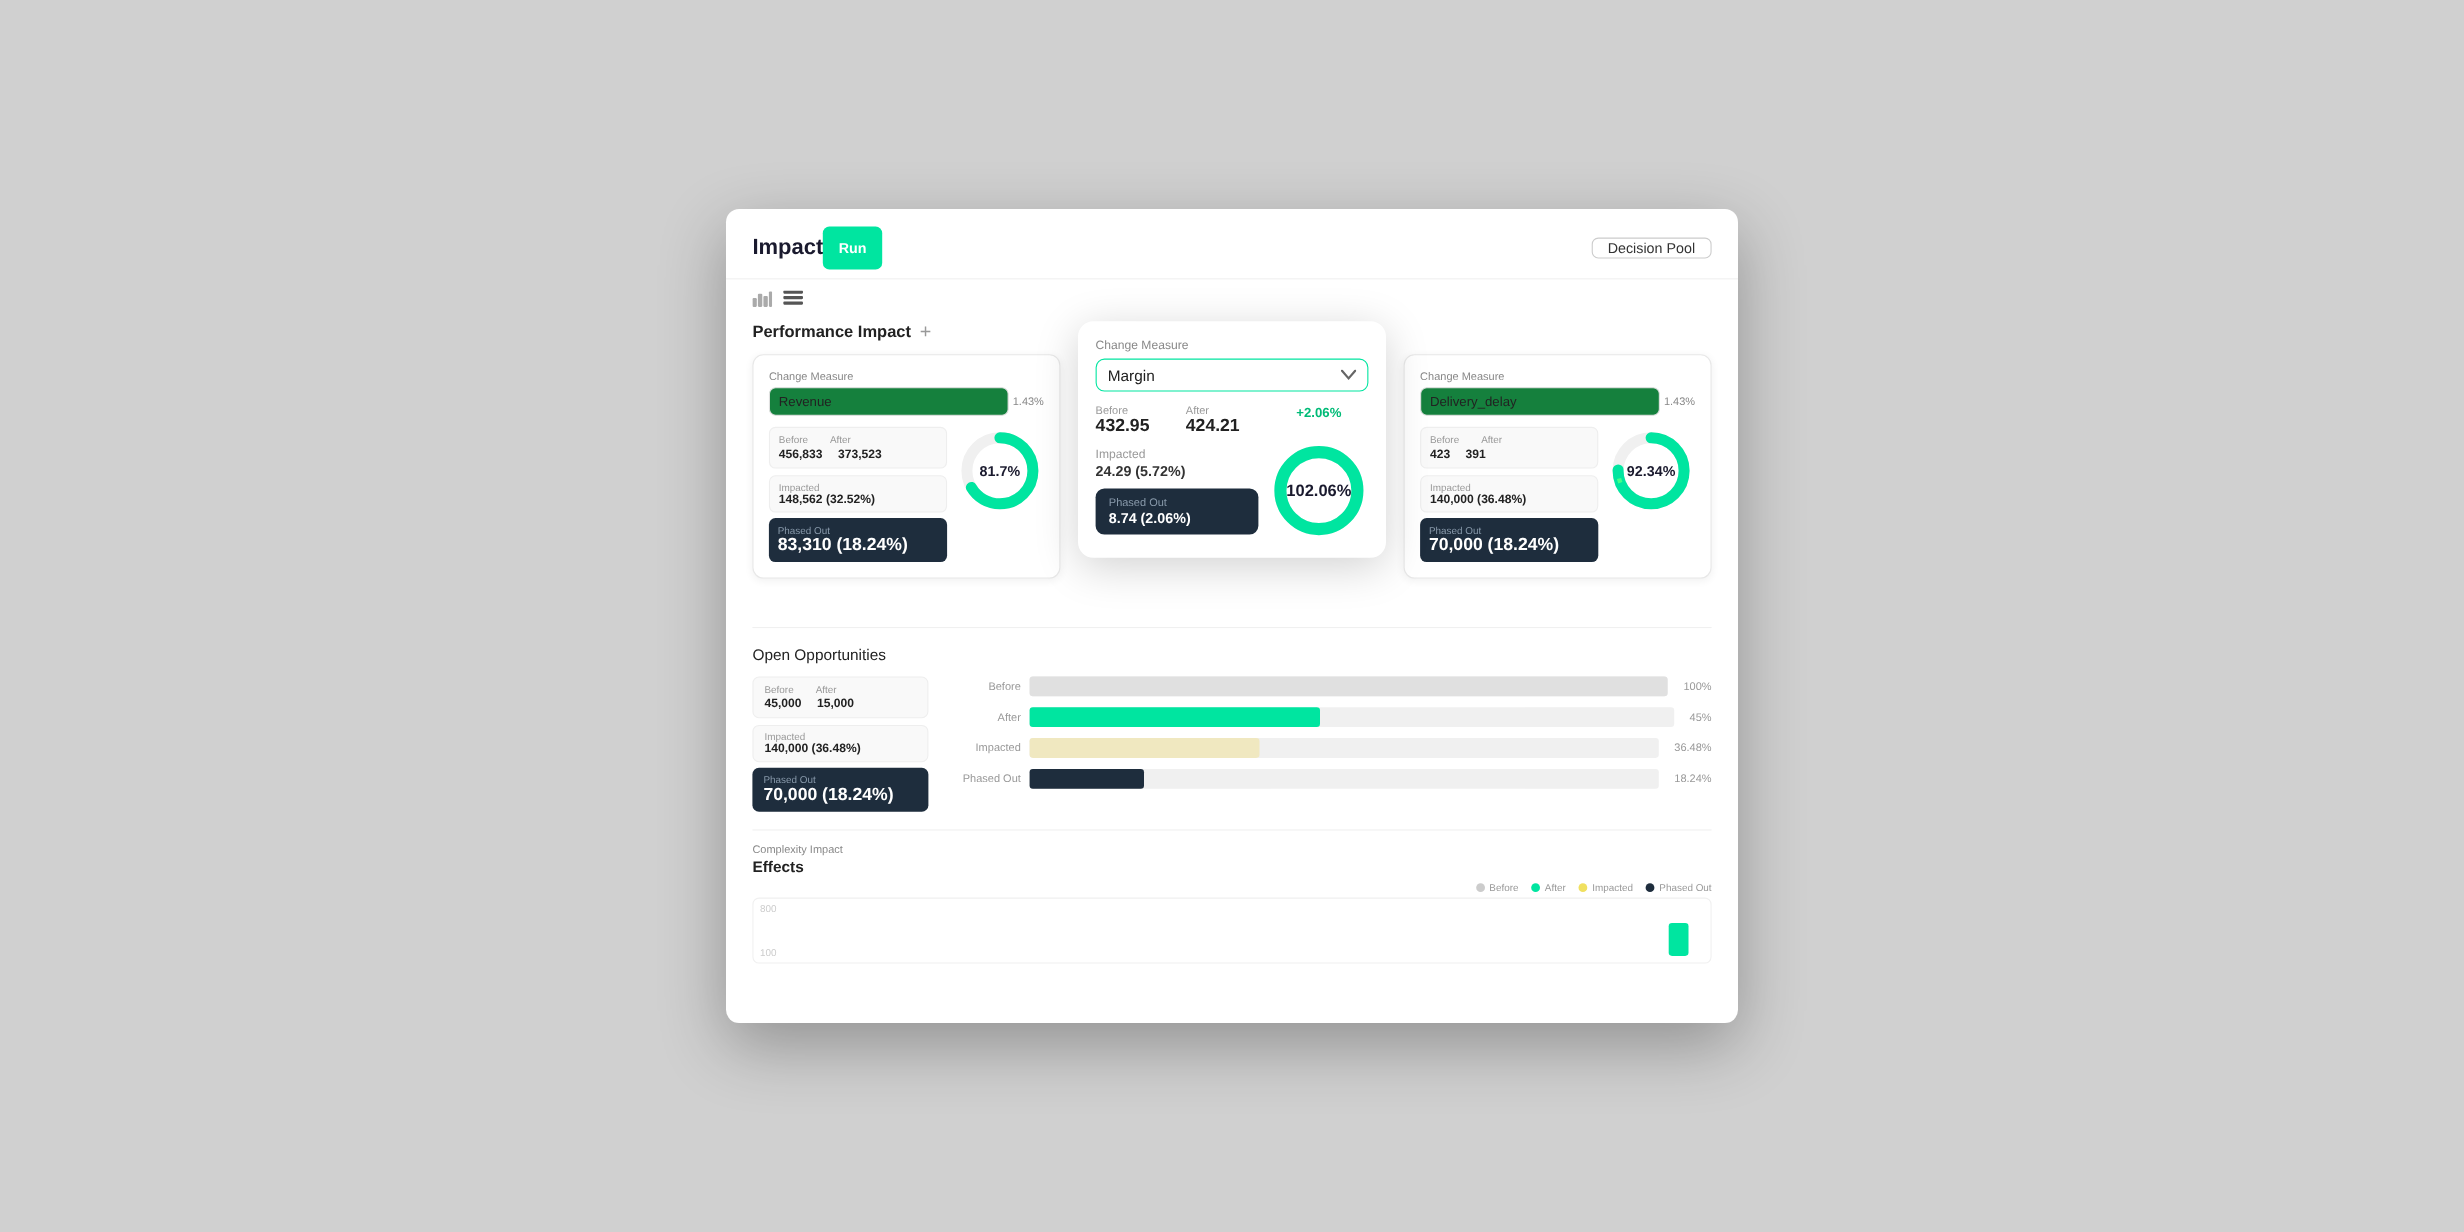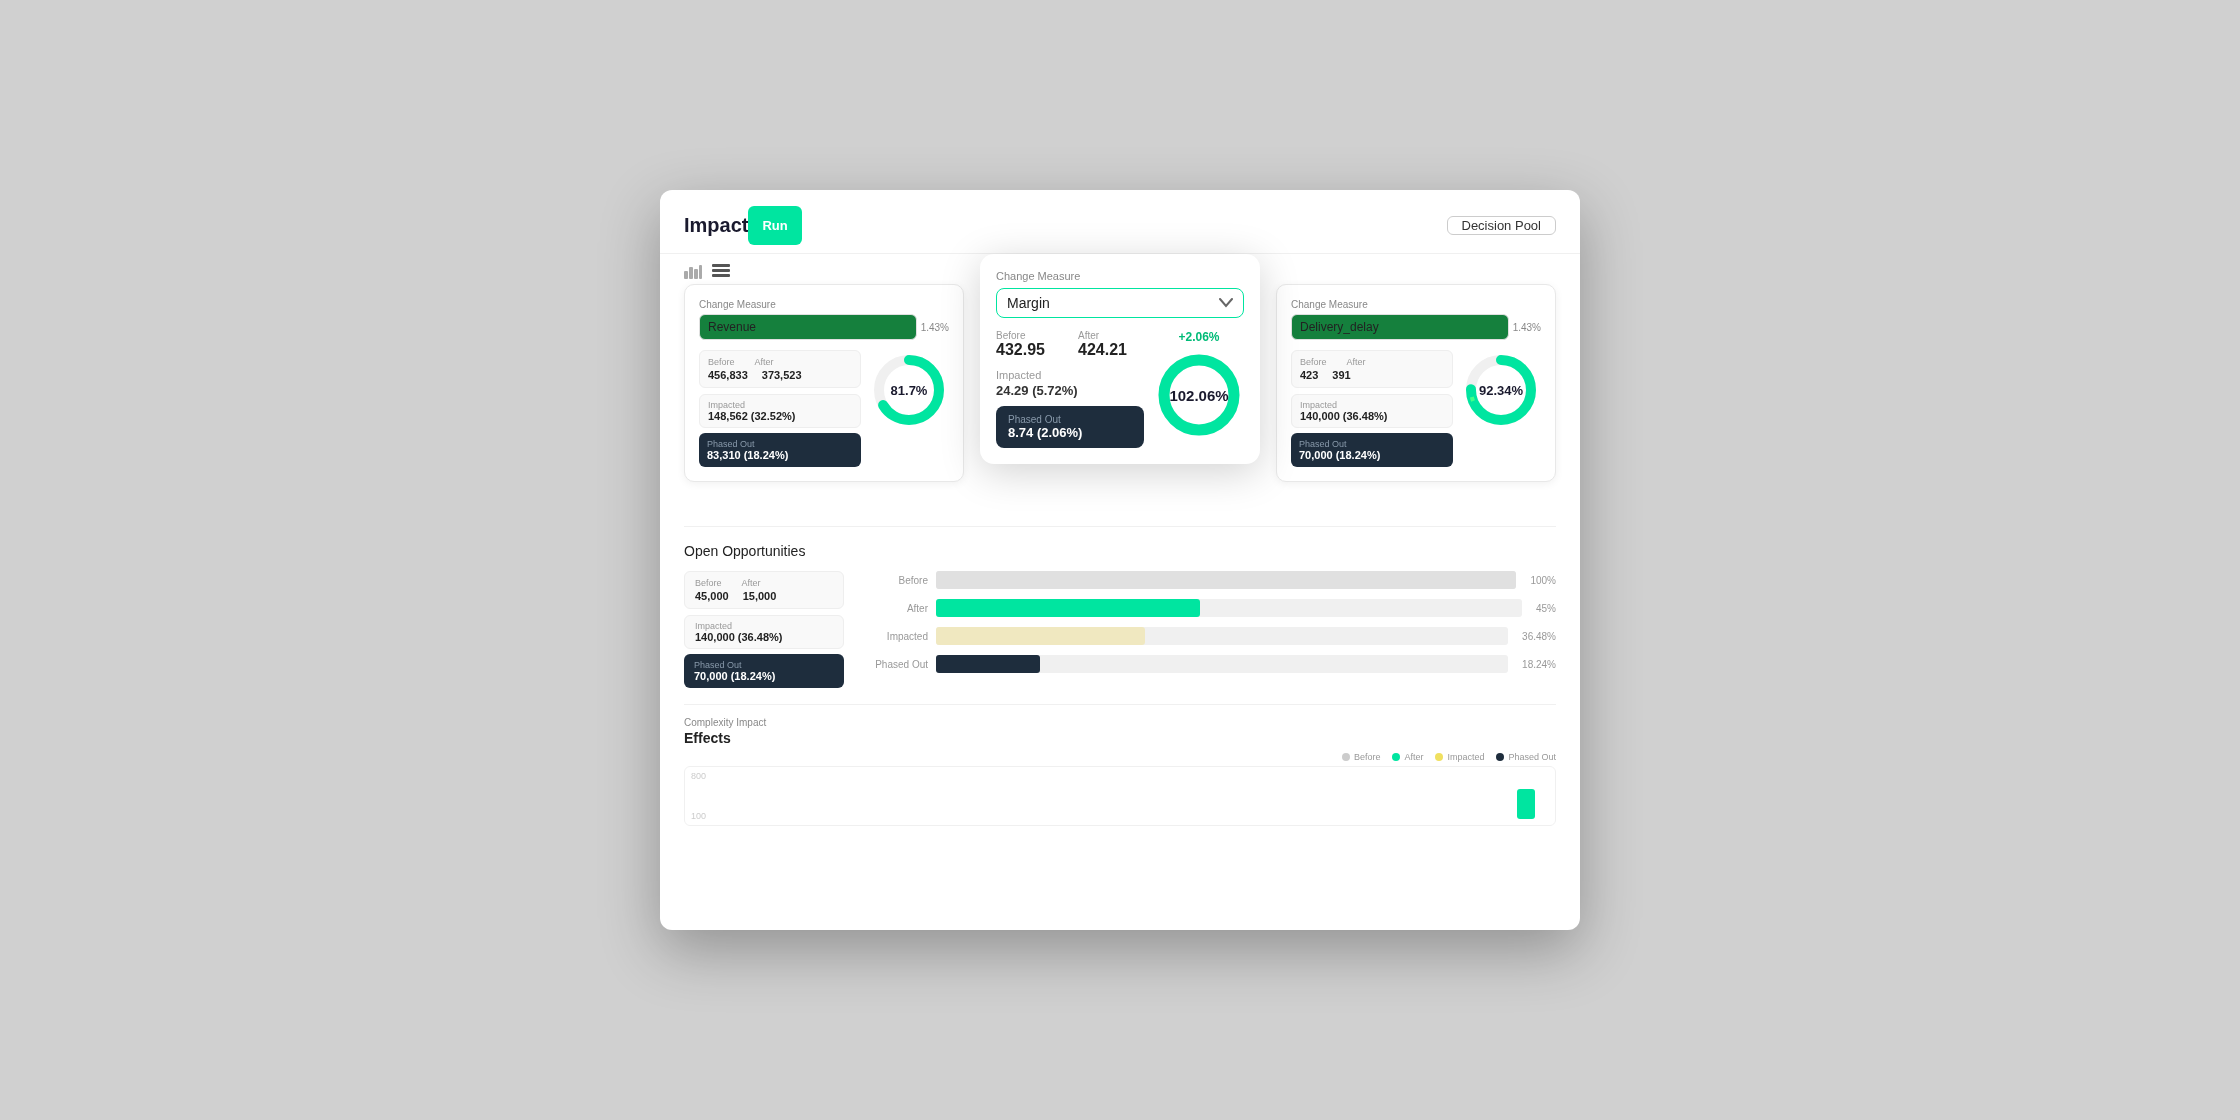--- a/index.html
+++ b/index.html
@@ -167,21 +167,21 @@
     .phased-out-box {
       background: #1e2d3d;
       border-radius: 6px;
       padding: 6px 8px;
     }
     .phased-out-label {
       font-size: 9px;
       color: #8899aa;
     }
     .phased-out-value {
-      font-size: 11px;
+      font-size: 16px;
       font-weight: 600;
       color: #fff;
     }
     .donut-wrapper {
       width: 80px;
       height: 80px;
       position: relative;
       display: flex;
       align-items: center;
       justify-content: center;
@@ -434,20 +434,24 @@
     </div>
     <div class="toolbar-icon">
       <svg width="18" height="14" viewBox="0 0 18 14">
         <rect x="0" y="0" width="18" height="3" fill="#555" rx="1"></rect>
         <rect x="0" y="5" width="18" height="3" fill="#555" rx="1"></rect>
         <rect x="0" y="10" width="18" height="3" fill="#555" rx="1"></rect>
       </svg>
     </div>
   </div>
 
+  <div class="section-header">
+    <span>Performance Impact</span>
+    <button class="add-btn">+</button>
+  </div>
 
   <div class="perf-cards-row" style="padding-bottom: 40px;">
 
     <div class="perf-card">
       <div class="change-measure-label">Change Measure</div>
       <div style="display:flex;align-items:center;gap:4px;margin-bottom:10px;">
         <select class="change-measure-select">
           <option>Revenue</option>
         </select>
         <span style="font-size:10px;color:#888;">1.43%</span>
@@ -546,21 +550,21 @@
               <div class="margin-ba-val">424.21</div>
             </div>
           </div>
           <div class="margin-impacted">Impacted</div>
           <div class="margin-impacted-val">24.29 (5.72%)</div>
           <div class="margin-phased">
             <div class="margin-phased-lbl">Phased Out</div>
             <div class="margin-phased-val">8.74 (2.06%)</div>
           </div>
         </div>
-        <div style="display:flex;flex-direction:column;align-items:center;gap:6px;margin-left:10px;">
+        <div style="display:flex;flex-direction:column;align-items:center;gap:19px;margin-left:10px;">
           <span style="font-size:12px;font-weight:700;color:#00bb77;">+2.06%</span>
           <div class="donut-wrapper" style="width:90px;height:90px;">
             <svg width="90" height="90" viewBox="0 0 90 90">
               <circle cx="45" cy="45" r="35" fill="none" stroke="#f0f0f0" stroke-width="11"></circle>
               <circle cx="45" cy="45" r="35" fill="none" stroke="#00e5a0" stroke-width="11" stroke-dasharray="219.91" stroke-dashoffset="0" stroke-linecap="round" transform="rotate(-90 45 45)"></circle>
             </svg>
             <span class="donut-label" style="font-size:15px;">102.06%</span>
           </div>
         </div>
       </div>

